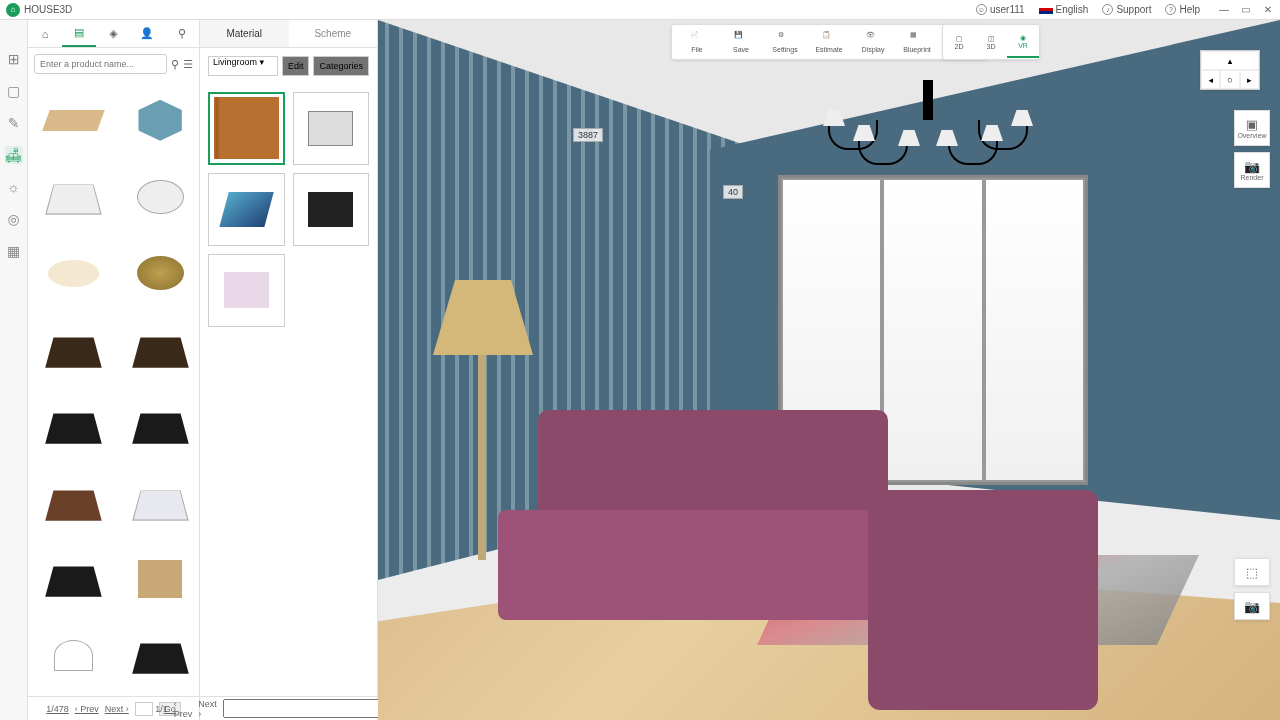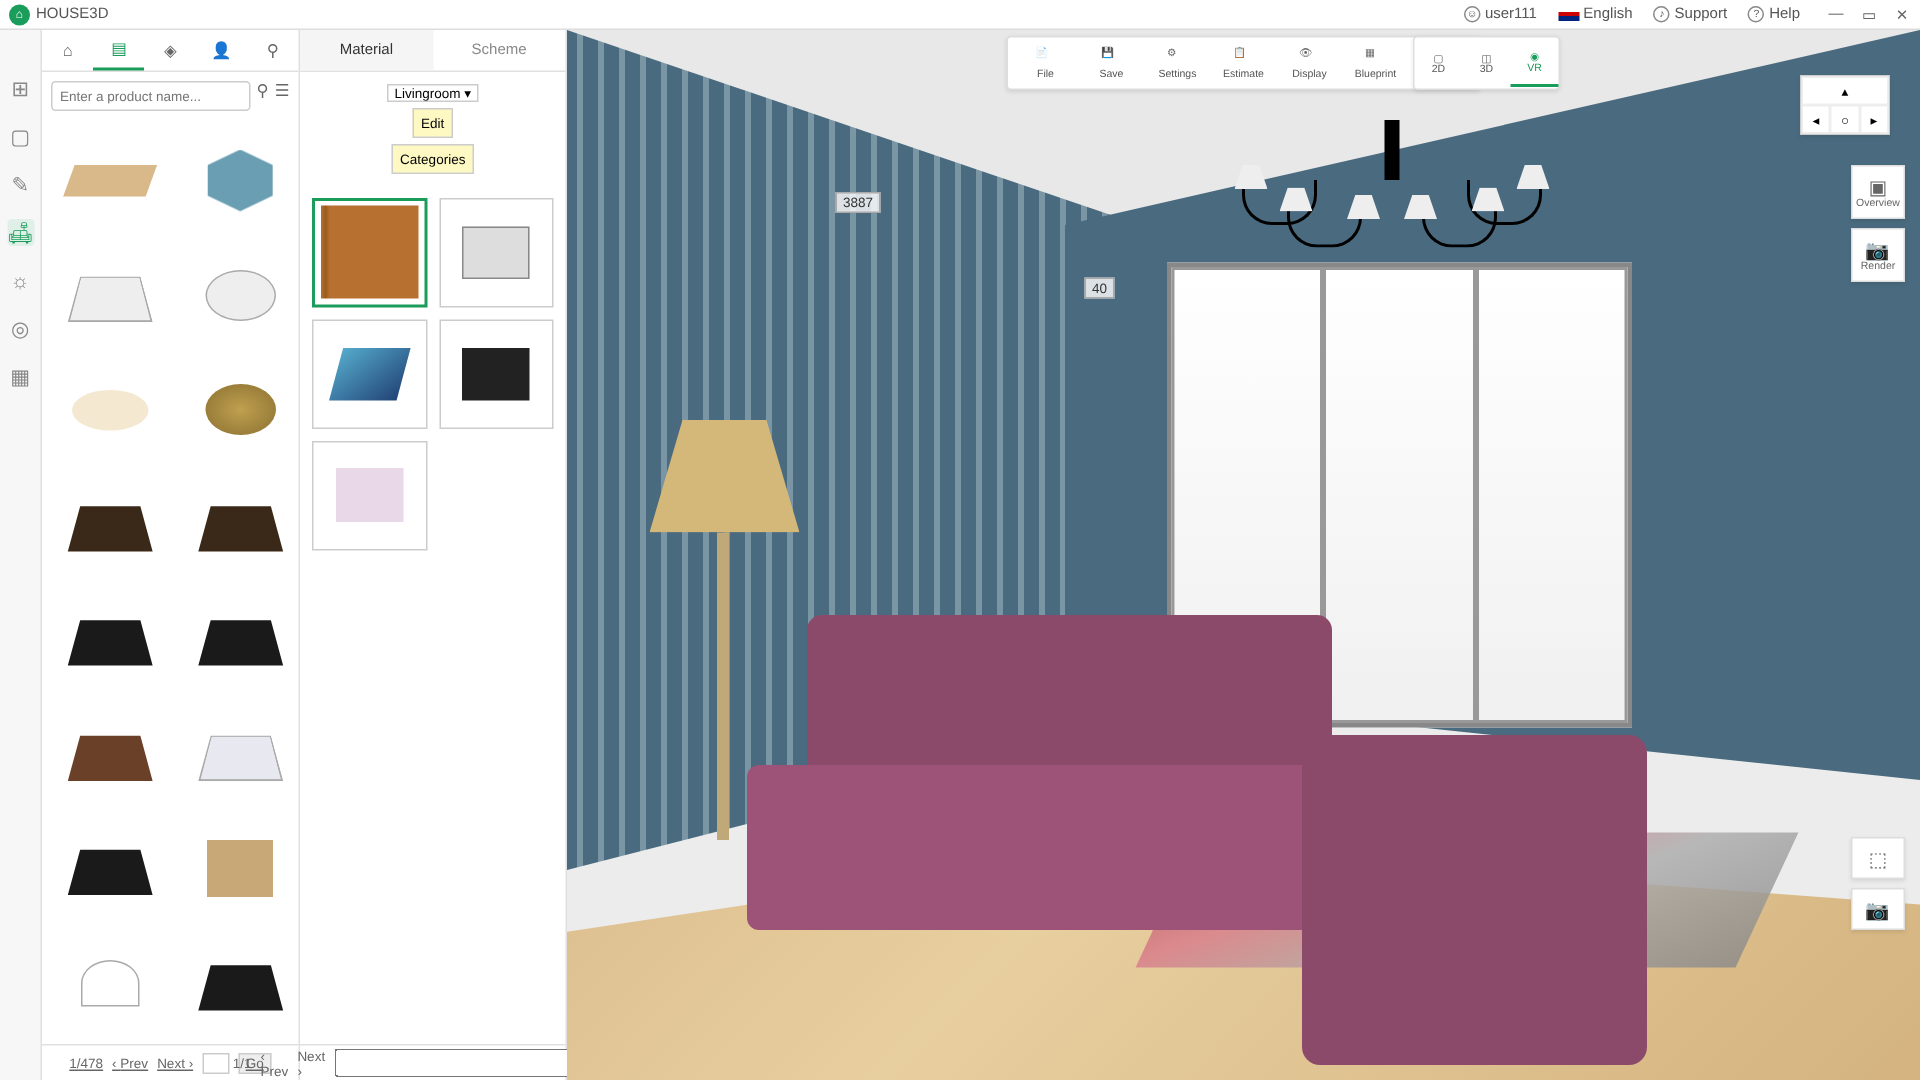--- a/index.html
+++ b/index.html
@@ -21,44 +21,44 @@
 
 .left-rail { width: 28px; background: #f7f7f7; display: flex; flex-direction: column; align-items: center; padding-top: 30px; gap: 14px; border-right: 1px solid #e0e0e0; }
 .rail-icon { width: 18px; height: 18px; display: flex; align-items: center; justify-content: center; cursor: pointer; color: #888; font-size: 14px; }
 .rail-icon.active { color: #1a9c5a; background: #e0f0e8; border-radius: 3px; }
 
 
 .product-panel { width: 172px; background: #fff; display: flex; flex-direction: column; border-right: 1px solid #e0e0e0; }
 .top-tabs { height: 28px; display: flex; border-bottom: 1px solid #e0e0e0; }
 .top-tab { flex: 1; display: flex; align-items: center; justify-content: center; font-size: 11px; color: #666; cursor: pointer; }
 .top-tab.active { color: #1a9c5a; border-bottom: 2px solid #1a9c5a; }
-.search-row { padding: 6px; display: flex; gap: 4px; }
+.search-row { padding: 6px; display: flex; align-items: center; gap: 4px; }
 .search-input { flex: 1; height: 20px; border: 1px solid #ccc; border-radius: 3px; padding: 0 5px; font-size: 9px; }
 .search-icon { font-size: 11px; color: #666; cursor: pointer; }
 .filter-icon { font-size: 11px; color: #666; cursor: pointer; }
 .filter-row { padding: 0 6px 6px; display: flex; gap: 3px; }
 .filter-sel { flex: 1; height: 18px; border: 1px solid #ccc; font-size: 8px; padding: 0 2px; background: #fff; cursor: pointer; overflow: hidden; }
 .product-grid { flex: 1; overflow-y: auto; padding: 6px; display: grid; grid-template-columns: 1fr 1fr; gap: 8px; }
 .product-item { aspect-ratio: 1.15; display: flex; align-items: center; justify-content: center; cursor: pointer; }
 .product-shape { width: 60%; height: 50%; }
 .pager { height: 24px; border-top: 1px solid #e0e0e0; display: flex; align-items: center; justify-content: center; gap: 6px; font-size: 9px; color: #666; text-decoration: underline; }
 .pager .pg-btn { cursor: pointer; }
 .pager input { width: 18px; height: 14px; font-size: 8px; text-align: center; border: 1px solid #ccc; }
 .pager .go-btn { padding: 1px 4px; background: #eee; border: 1px solid #ccc; cursor: pointer; }
 
 
 .fav-panel { width: 178px; background: #fff; display: flex; flex-direction: column; border-right: 1px solid #e0e0e0; }
 .fav-header { height: 40px; display: flex; align-items: center; padding: 0 10px; font-size: 12px; color: #333; }
 .fav-header .close { margin-left: auto; cursor: pointer; color: #999; font-size: 14px; }
 .fav-tabs { height: 28px; display: flex; border-bottom: 1px solid #e0e0e0; }
 .fav-tab { flex: 1; display: flex; align-items: center; justify-content: center; font-size: 10px; color: #888; cursor: pointer; }
 .fav-tab.active { color: #333; background: #f5f5f5; }
-.fav-controls { padding: 8px; display: flex; gap: 4px; align-items: center; flex-direction: column; }
+.fav-controls { padding: 8px; display: flex; gap: 4px; align-items: flex-start; }
 .fav-select { flex: 1; height: 20px; border: 1px solid #ccc; font-size: 9px; padding: 0 4px; background: #fff; cursor: pointer; }
-.fav-btn { height: 20px; padding: 0 5px; border: 1px solid #ccc; font-size: 9px; background: #fef9c3; cursor: pointer; display: flex; align-items: center; }
+.fav-btn { height: 20px; padding: 0 5px; border: 1px solid #ccc; font-size: 9px; background: #737373; cursor: pointer; display: flex; align-items: center; }
 .fav-grid { flex: 1; padding: 8px; display: grid; grid-template-columns: 1fr 1fr; gap: 8px; align-content: start; }
 .fav-item { aspect-ratio: 1.05; border: 1px solid #ccc; display: flex; align-items: center; justify-content: center; cursor: pointer; }
 .fav-item.selected { border: 2px solid #1a9c5a; }
 .fav-pager { height: 24px; border-top: 1px solid #e0e0e0; display: flex; align-items: center; justify-content: center; gap: 6px; font-size: 9px; color: #666; }
 
 
 .viewport { flex: 1; position: relative; background: #ececec; overflow: hidden; }
 .room-scene { position: absolute; inset: 0; }
 
 
@@ -326,21 +326,21 @@
           <div class="chand-arm" style="right:30px;top:55px"></div>
           <div class="chand-shade" style="left:-5px;top:30px"></div>
           <div class="chand-shade" style="right:-5px;top:30px"></div>
           <div class="chand-shade" style="left:25px;top:45px"></div>
           <div class="chand-shade" style="right:25px;top:45px"></div>
           <div class="chand-shade" style="left:70px;top:50px"></div>
           <div class="chand-shade" style="right:70px;top:50px"></div>
           <div style="position:absolute;top:0;left:95px;width:10px;height:40px;background:#000"></div>
         </div>
       </div>
-      <div class="dim-label" style="left:179px;top:108px">3887</div>
+      <div class="dim-label" style="left:195px;top:108px">3887</div>
       <div class="dim-label" style="left:345px;top:165px">40</div>
     </div>
 
     <div class="vp-toolbar">
       <div class="vp-tool">
           <span class="ico">📄</span>
           <span>File</span>
         </div>
       <div class="vp-tool">
           <span class="ico">💾</span>

